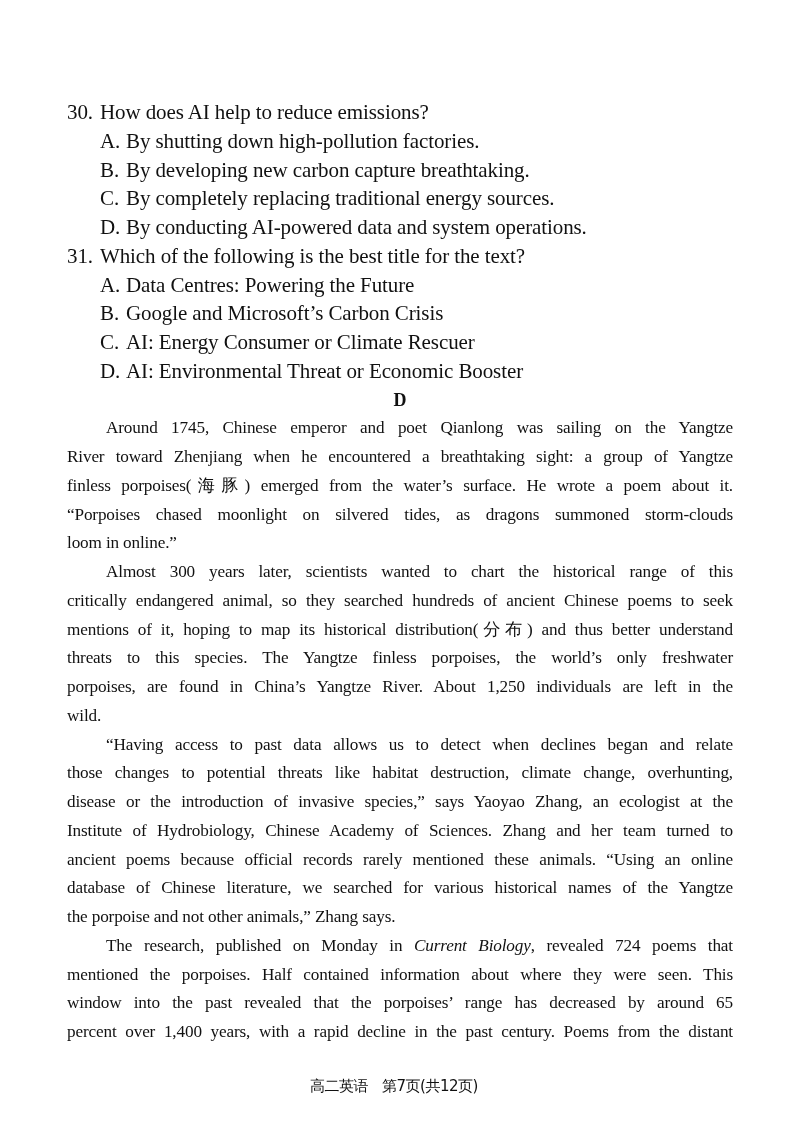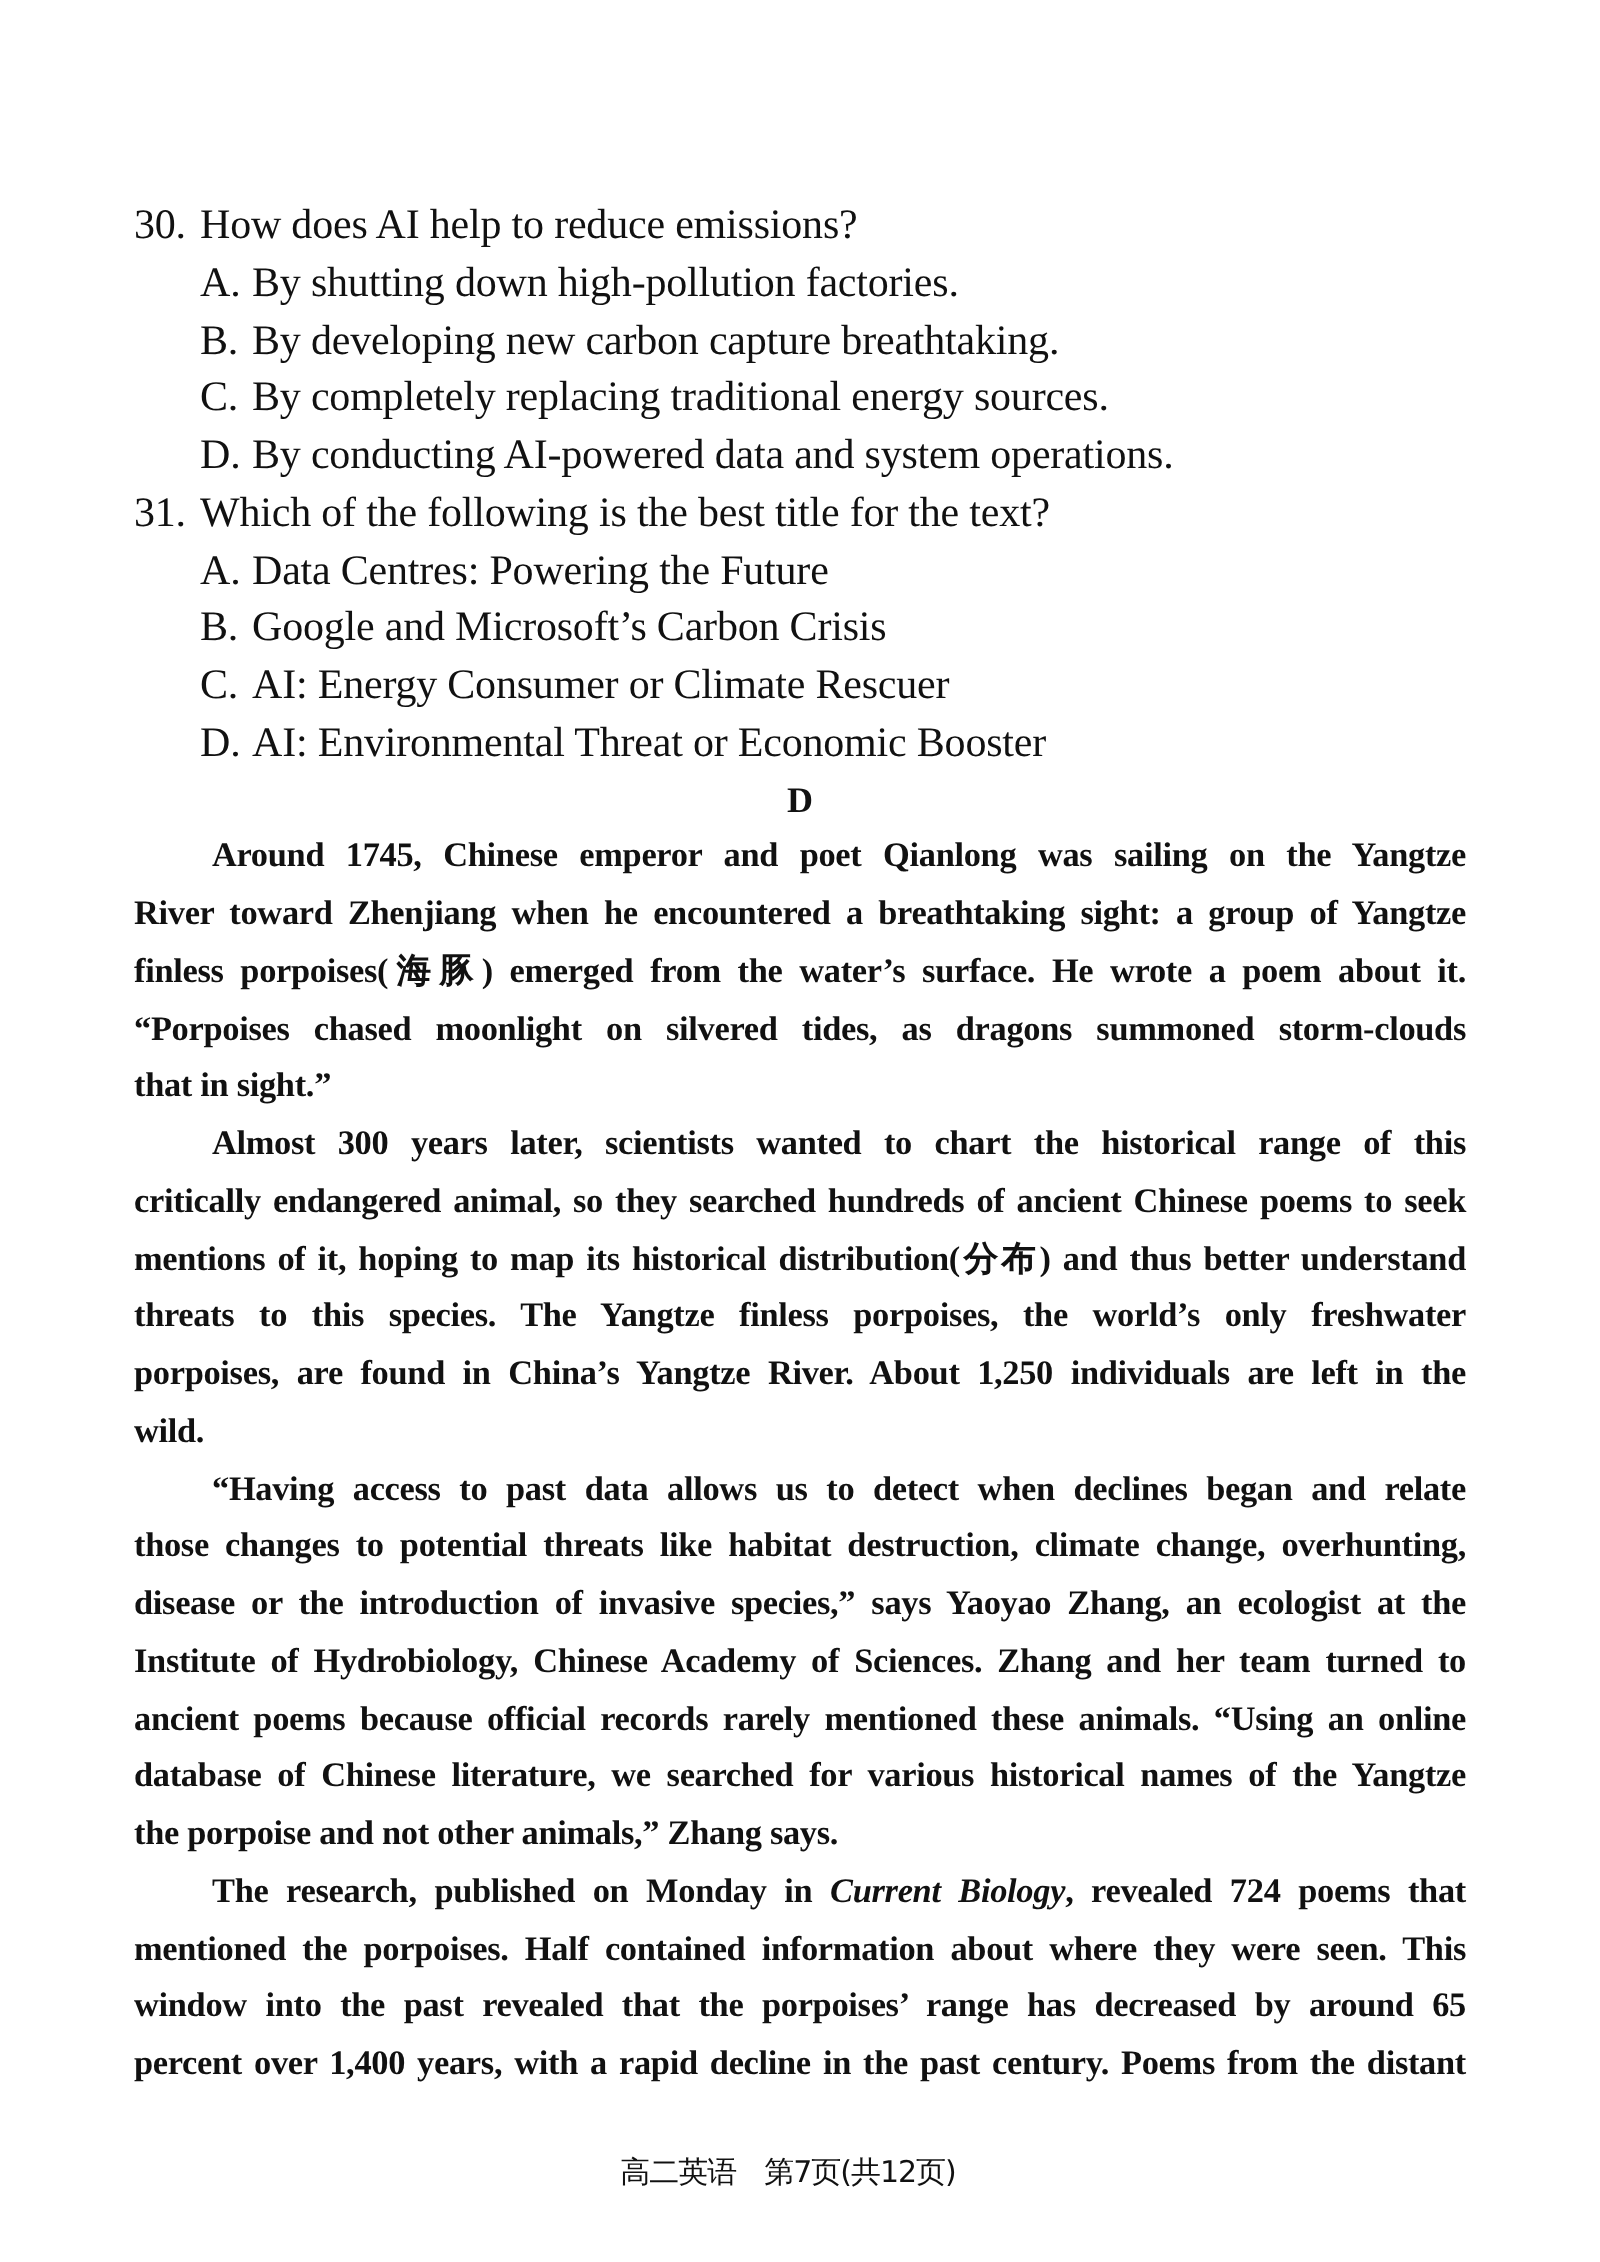--- a/index.html
+++ b/index.html
@@ -65,21 +65,20 @@
     overflow: visible;
   }
   .para span.sline.first {
     padding-left: 39px;
   }
   .para span.sline.last {
     text-align-last: left;
   }
   .para-block {
     text-indent: 0;
-    font-weight: bold;
   }
   .italic {
     font-style: italic;
   }
   .footer {
     position: absolute;
     left: 0;
     width: 788px;
     top: 1074px;
     text-align: center;
@@ -134,21 +133,21 @@
     </div>
   </div>
 
   <div class="section-heading">D</div>
 
   <div class="para para-block">
     <span class="sline first">Around 1745, Chinese emperor and poet Qianlong was sailing on the Yangtze</span>
     <span class="sline">River toward Zhenjiang when he encountered a breathtaking sight: a group of Yangtze</span>
     <span class="sline">finless porpoises(海豚) emerged from the water’s surface. He wrote a poem about it.</span>
     <span class="sline">“Porpoises chased moonlight on silvered tides, as dragons summoned storm-clouds</span>
-    <span class="sline last">that in sight.”</span>
+    <span class="sline last">loom in online.”</span>
   </div>
 
   <div class="para para-block">
     <span class="sline first">Almost 300 years later, scientists wanted to chart the historical range of this</span>
     <span class="sline">critically endangered animal, so they searched hundreds of ancient Chinese poems to seek</span>
     <span class="sline">mentions of it, hoping to map its historical distribution(分布) and thus better understand</span>
     <span class="sline">threats to this species. The Yangtze finless porpoises, the world’s only freshwater</span>
     <span class="sline">porpoises, are found in China’s Yangtze River. About 1,250 individuals are left in the</span>
     <span class="sline last">wild.</span>
   </div>

